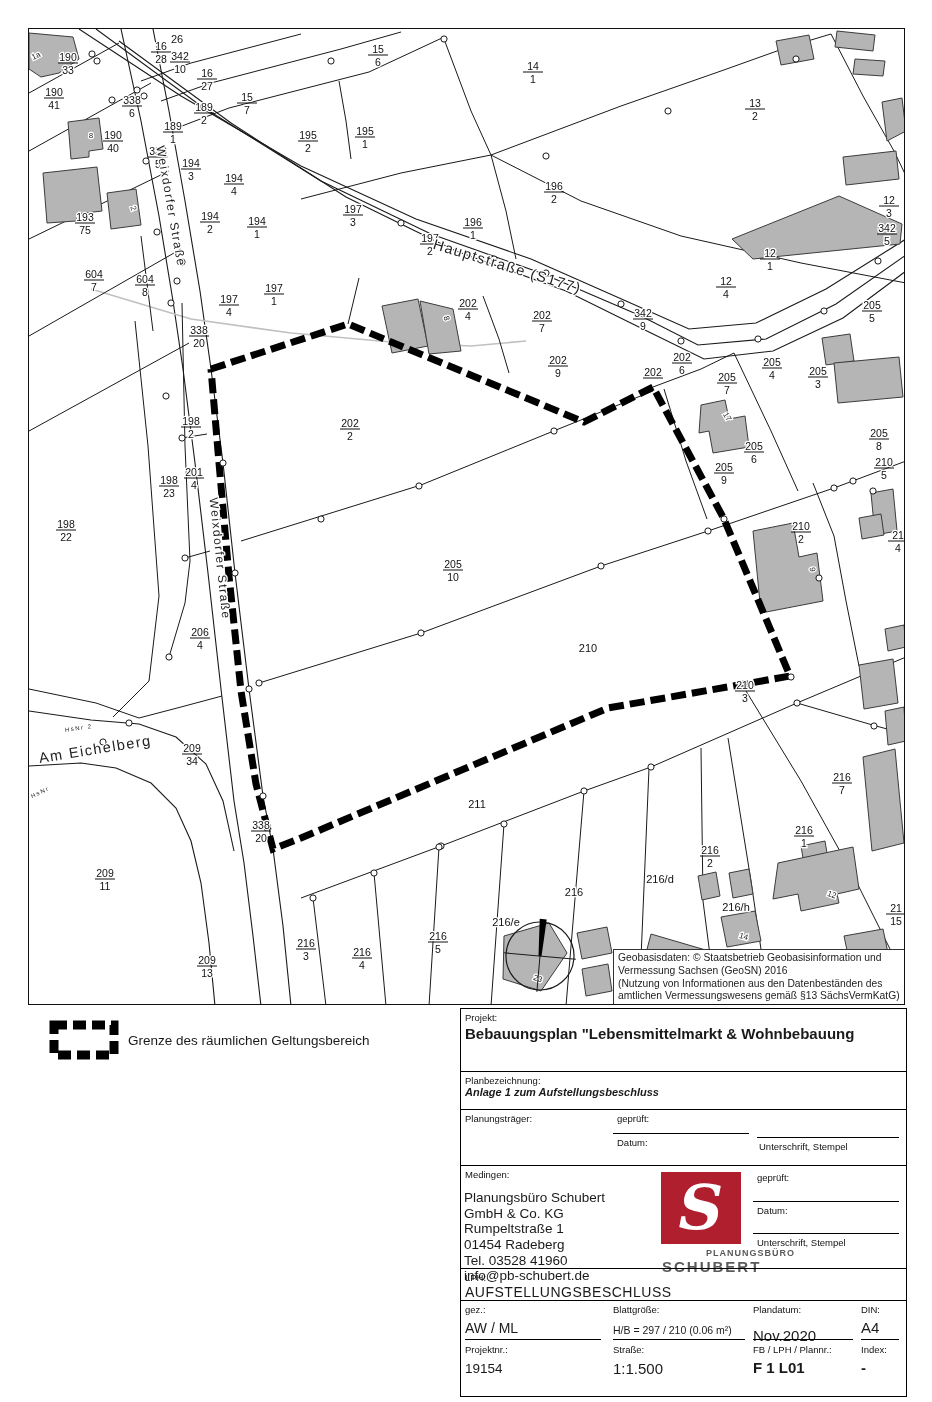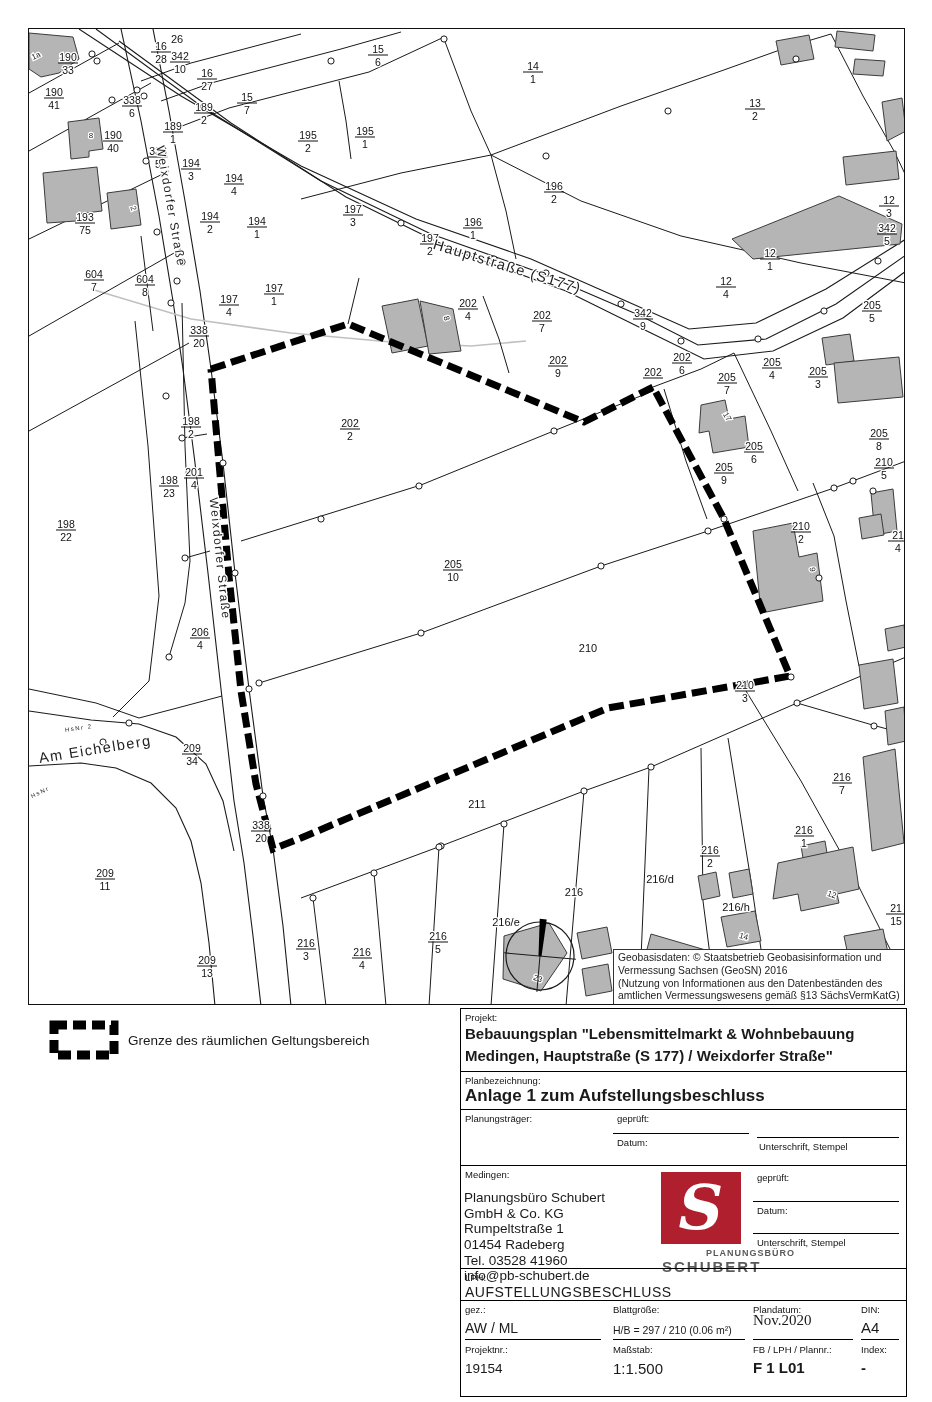--- a/index.html
+++ b/index.html
@@ -11,21 +11,21 @@
   .credit{position:absolute;left:584px;top:920px;width:288px;background:#fff;
           border:1px solid #333;font-size:10.3px;line-height:1.24;padding:2px 4px;color:#222;}
   .legend{position:absolute;left:46px;top:1018px;display:flex;align-items:center;gap:6px;}
   .legend-label{font-size:13.5px;}
   .tb{position:absolute;left:460px;top:1008px;width:445px;height:387px;border:1.2px solid #000;background:#fff;}
   .tb .abs{position:absolute;}
   .tb-label{font-size:9.5px;color:#111;}
   .tb-val{font-size:13.5px;}
   .tb-val-lg{font-size:15px;}
   .tb-title{font-size:15px;font-weight:bold;line-height:1.45;}
-  .tb-anlage{font-size:17px;font-weight:bold;}
+  .tb-anlage{font-size:11px;font-weight:bold;font-style:italic;}
   .hr{position:absolute;left:0;right:0;height:0;border-top:1.2px solid #000;}
   .sig{position:absolute;height:0;border-top:1px solid #000;}
   .addr{font-size:13px;line-height:1.16;}
   .logo-box{position:absolute;left:200px;top:163px;width:80px;height:72px;}
   .logo-s{width:80px;height:72px;display:flex;align-items:center;justify-content:center;
           font-family:"DejaVu Serif",serif;font-style:italic;font-weight:bold;
           font-size:62px;color:#fff;line-height:1;}
   .logo-t1{position:absolute;left:200px;top:239px;font-size:9px;letter-spacing:1px;color:#5a5a5a;font-weight:bold;margin-left:45px;}
   .logo-t2{position:absolute;left:201px;top:249px;font-size:15px;letter-spacing:2px;color:#5a5a5a;font-weight:bold;}
   .lph{font-size:14px;letter-spacing:.5px;}
@@ -420,21 +420,20 @@
   <svg width="76" height="44">
     <rect x="8" y="7" width="60" height="30" fill="#fff" stroke="#000" stroke-width="9" stroke-dasharray="13 6"></rect>
   </svg>
   <span class="legend-label">Grenze des räumlichen Geltungsbereich</span>
 </div>
 
 <div class="tb">
   <div class="abs tb-label" style="left:4px;top:3px;">Projekt:</div>
   <div class="abs tb-title" style="left:4px;top:14px;">
     <div>Bebauungsplan "Lebensmittelmarkt &amp; Wohnbebauung</div>
-    <div>Medingen, Hauptstraße (S 177) / Weixdorfer Straße"</div>
   </div>
   <div class="hr" style="top:62px;"></div>
 
   <div class="abs tb-label" style="left:4px;top:66px;">Planbezeichnung:</div>
   <div class="abs tb-anlage" style="left:4px;top:77px;">Anlage 1 zum Aufstellungsbeschluss</div>
   <div class="hr" style="top:100px;"></div>
 
   <div class="abs tb-label" style="left:4px;top:104px;">Planungsträger:</div>
   <div class="abs tb-label" style="left:156px;top:104px;">geprüft:</div>
   <div class="sig" style="left:152px;top:124px;width:136px;"></div>
@@ -466,29 +465,29 @@
 
   <div class="abs tb-label" style="left:4px;top:263px;">LPH:</div>
   <div class="abs lph" style="left:4px;top:275px;">AUFSTELLUNGSBESCHLUSS</div>
   <div class="hr" style="top:291px;"></div>
 
   <div class="abs tb-label" style="left:4px;top:295px;">gez.:</div>
   <div class="abs tb-val" style="left:4px;top:311px;font-size:14px;">AW / ML</div>
   <div class="abs tb-label" style="left:152px;top:295px;">Blattgröße:</div>
   <div class="abs" style="left:152px;top:315px;font-size:10.5px;">H/B = 297 / 210 (0.06 m²)</div>
   <div class="abs tb-label" style="left:292px;top:295px;">Plandatum:</div>
-  <div class="abs tb-val-lg" style="left:292px;top:303px;font-family:Liberation Serif, serif;">Nov.2020</div>
+  <div class="abs tb-val-lg" style="left:292px;top:318px;">Nov.2020</div>
   <div class="abs tb-label" style="left:400px;top:295px;">DIN:</div>
   <div class="abs tb-val-lg" style="left:400px;top:310px;">A4</div>
   <div class="sig" style="left:4px;top:330px;width:136px;"></div>
   <div class="sig" style="left:152px;top:330px;width:132px;"></div>
   <div class="sig" style="left:292px;top:330px;width:100px;"></div>
   <div class="sig" style="left:400px;top:330px;width:38px;"></div>
 
   <div class="abs tb-label" style="left:4px;top:335px;">Projektnr.:</div>
   <div class="abs tb-val" style="left:4px;top:352px;">19154</div>
-  <div class="abs tb-label" style="left:152px;top:335px;">Maßstab:</div>
+  <div class="abs tb-label" style="left:152px;top:335px;">Straße:</div>
   <div class="abs tb-val-lg" style="left:152px;top:351px;">1:1.500</div>
   <div class="abs tb-label" style="left:292px;top:335px;">FB / LPH / Plannr.:</div>
   <div class="abs tb-val-lg" style="left:292px;top:350px;font-weight:bold;">F 1 L01</div>
   <div class="abs tb-label" style="left:400px;top:335px;">Index:</div>
   <div class="abs tb-val-lg" style="left:400px;top:350px;font-weight:bold;">-</div>
 </div>
 
 </body></html>

